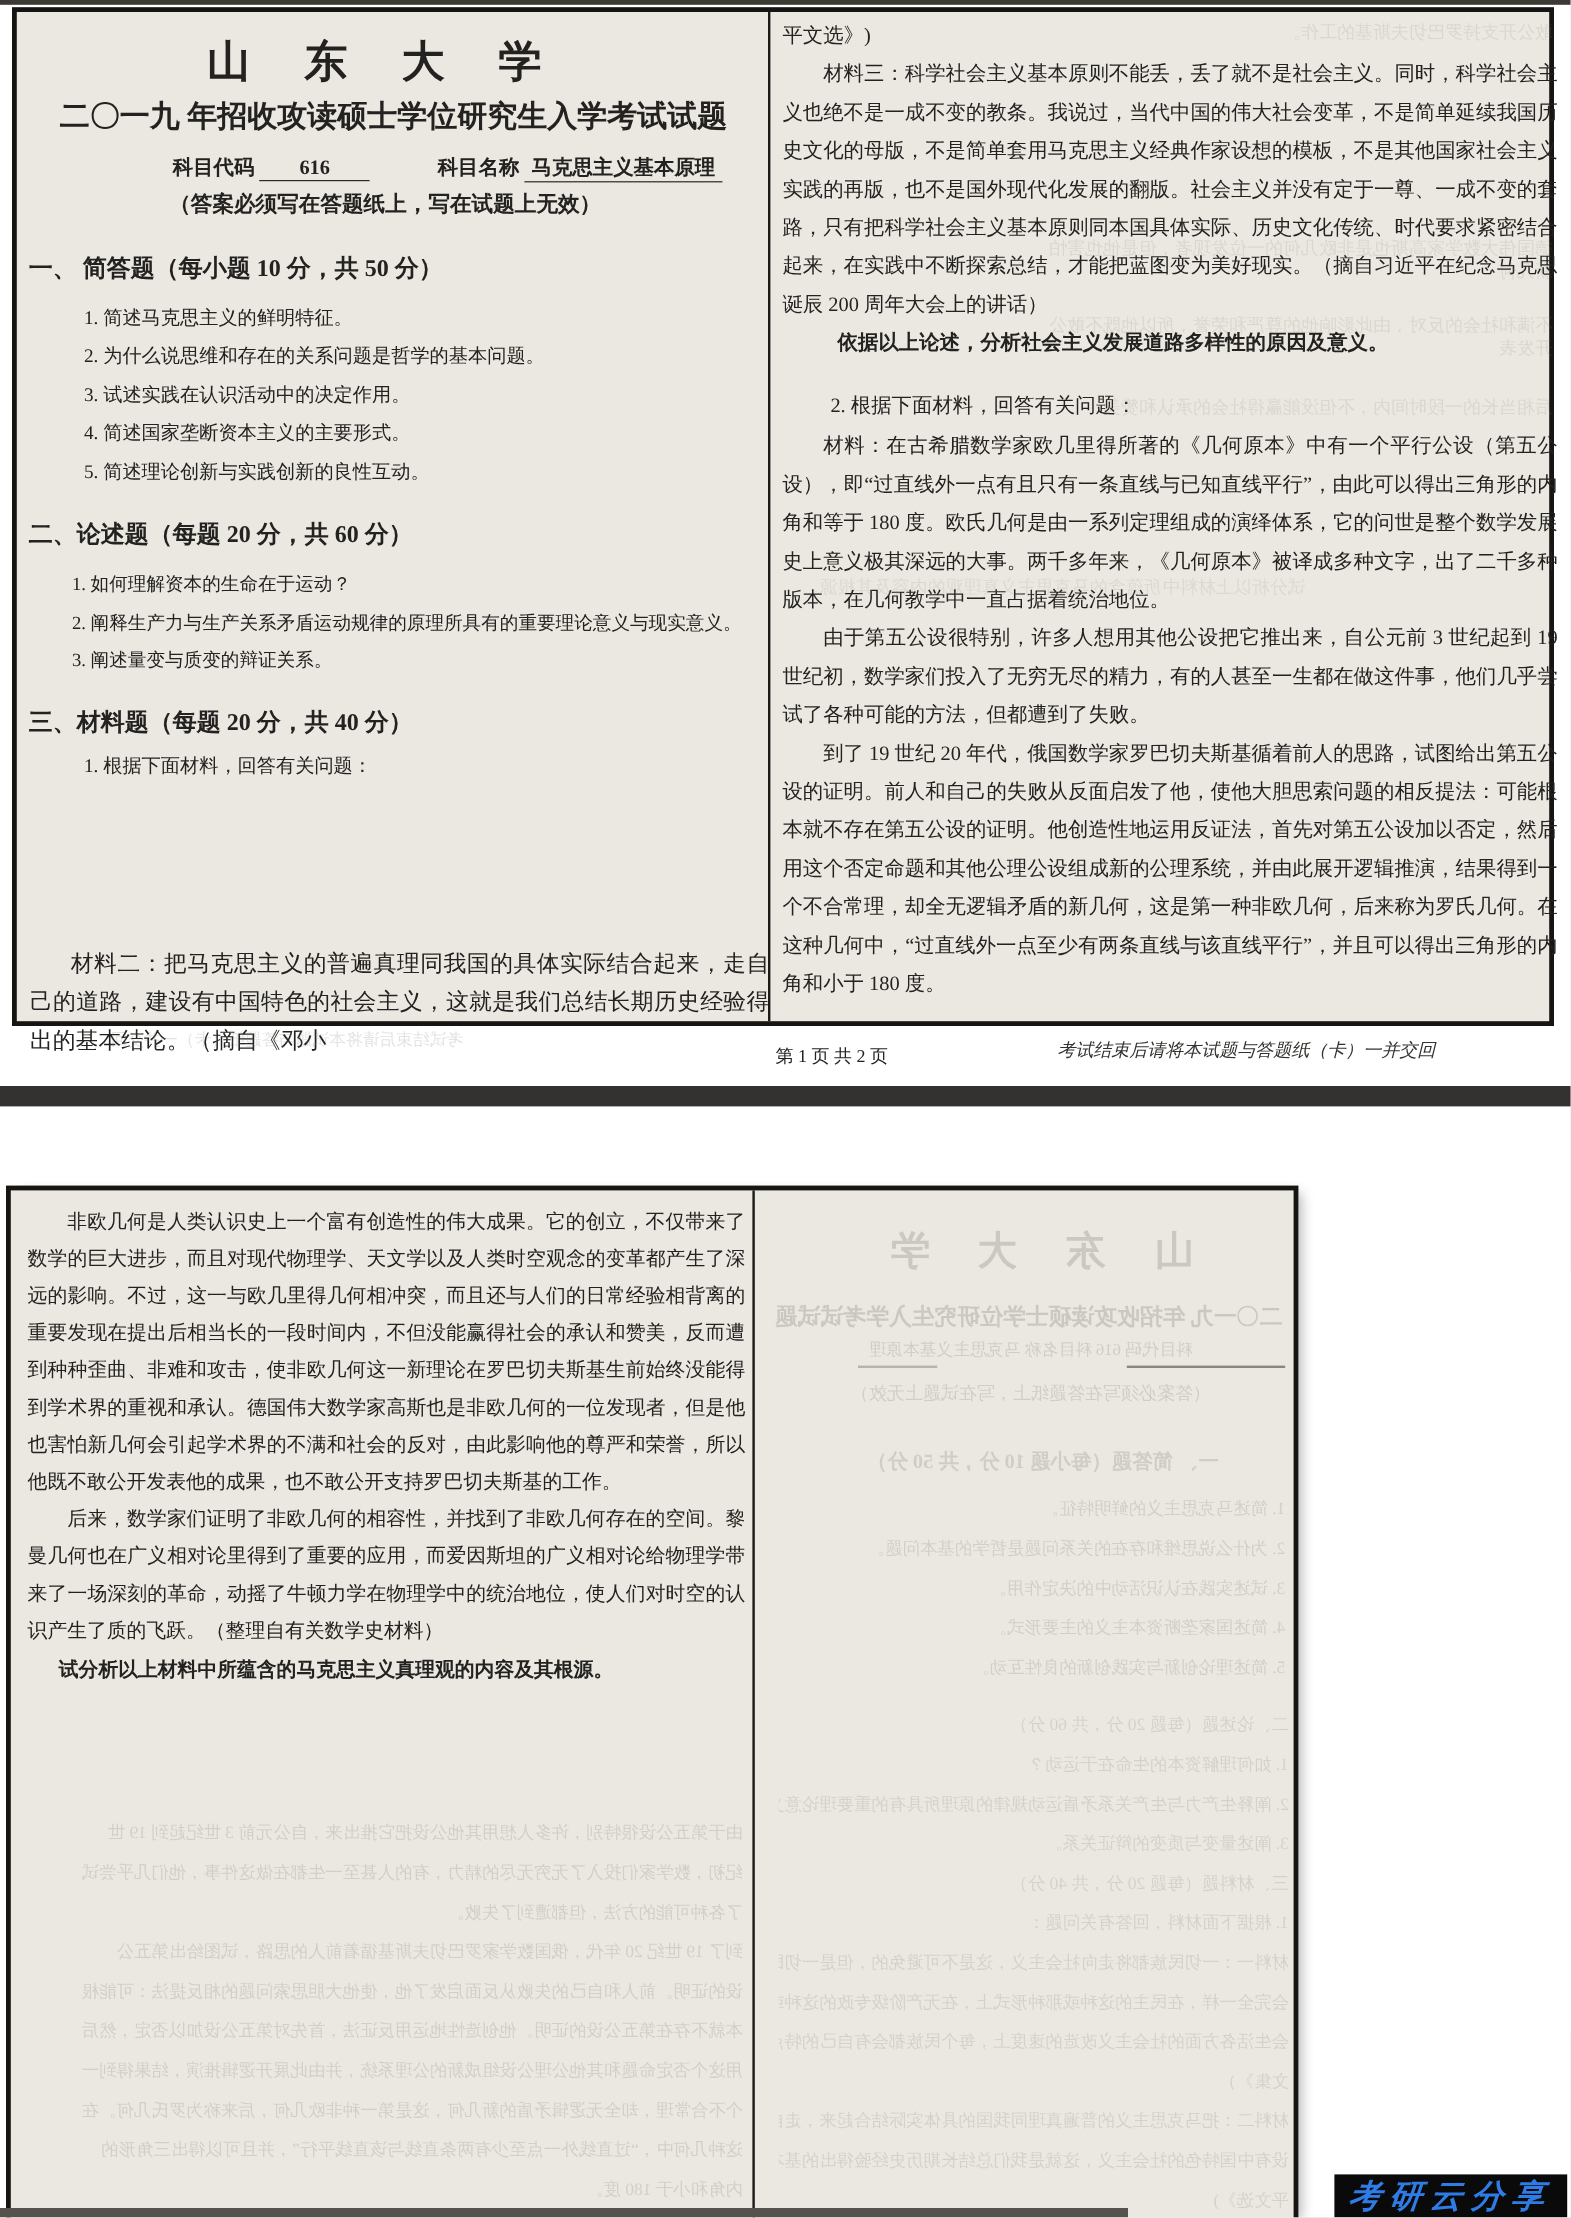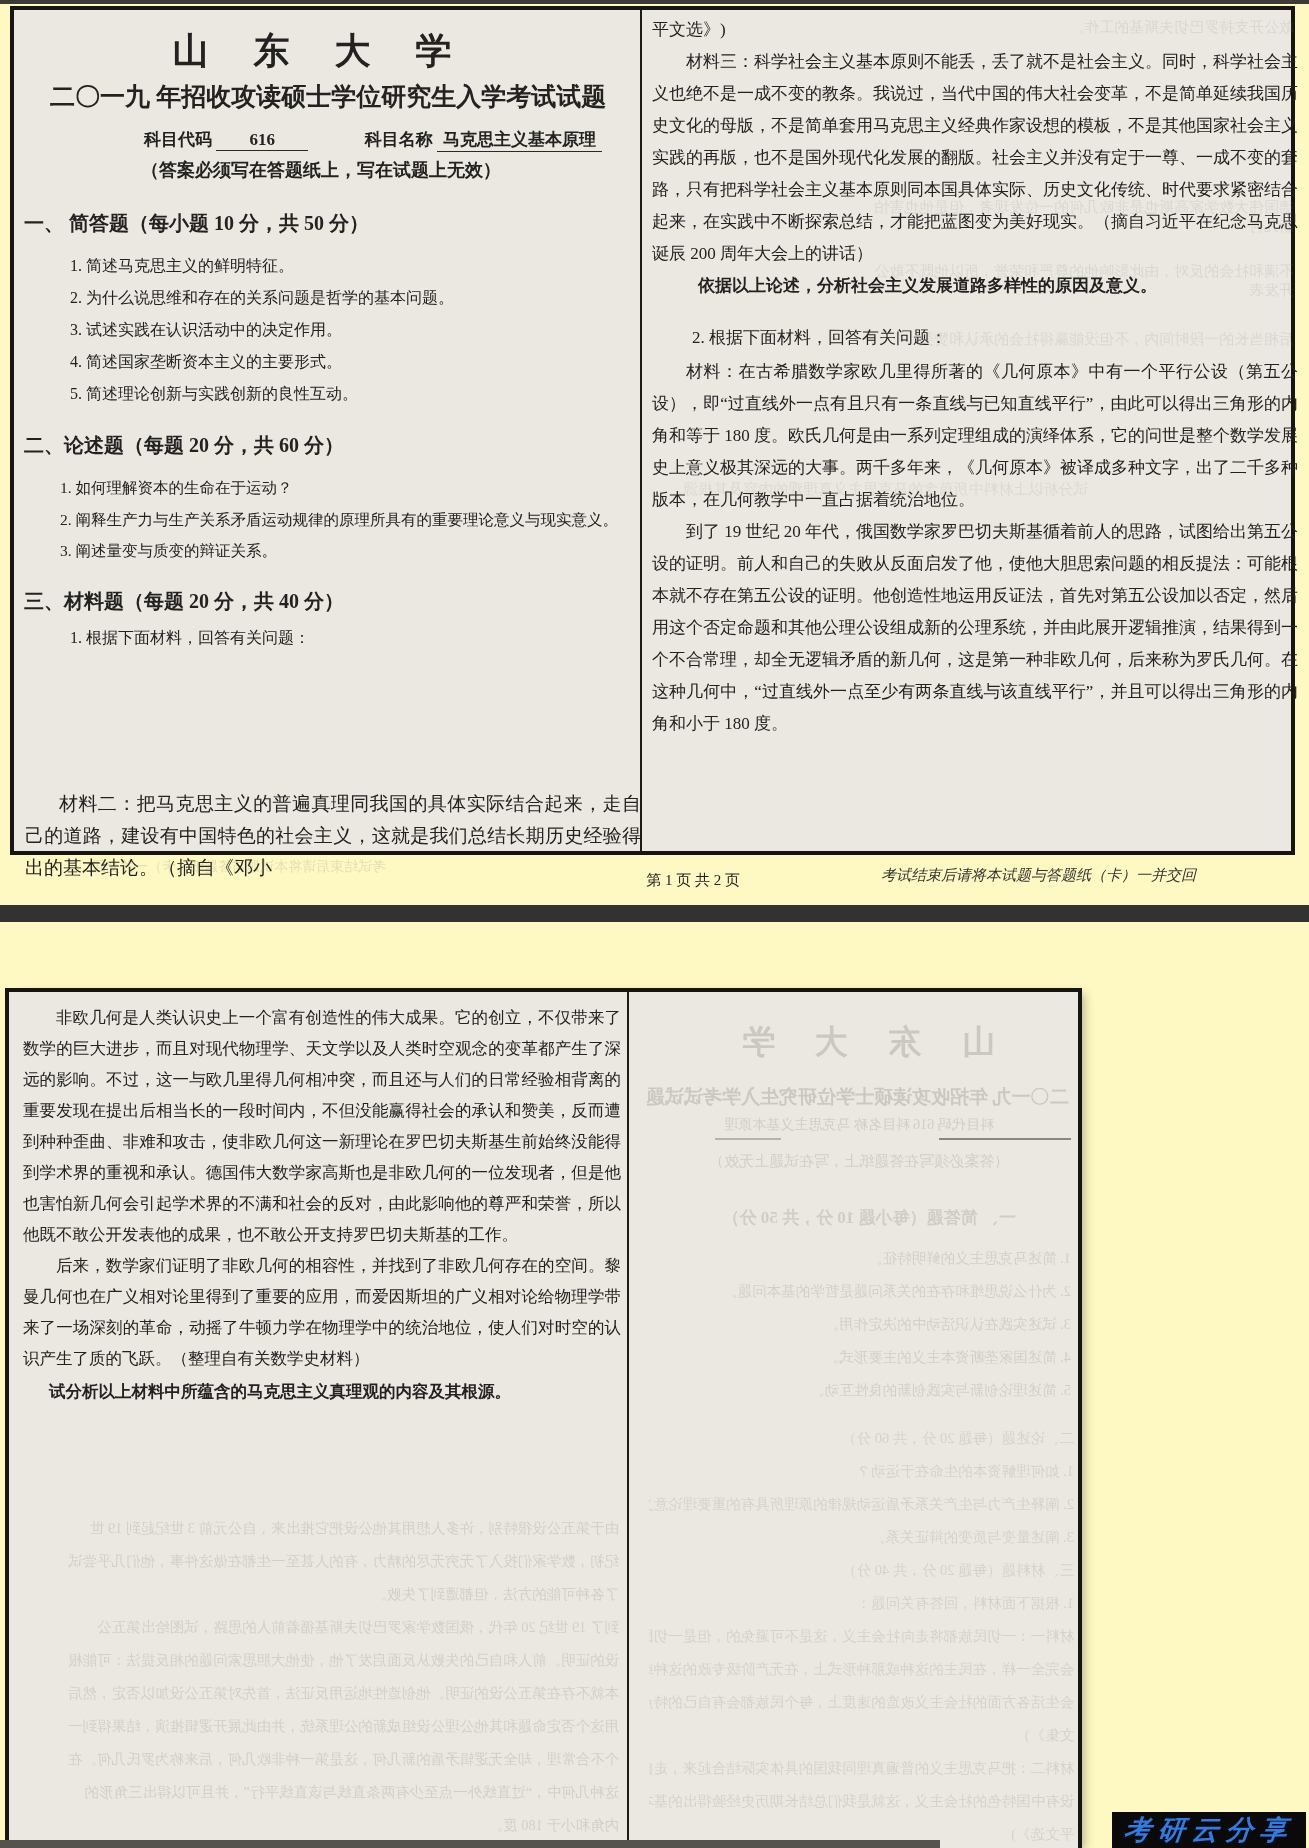--- a/index.html
+++ b/index.html
@@ -1,16 +1,16 @@
 <!DOCTYPE html>
 <html><head>
 <meta charset="utf-8">
 <style>
   html,body{margin:0;padding:0;background:#dcdcda;}
-  .screen{position:relative;width:1309px;height:1848px;background:#fef9c3;overflow:hidden;
+  .screen{position:relative;width:1309px;height:1848px;background:#ffffff;overflow:hidden;
           font-family:"Liberation Serif","DejaVu Serif",serif;color:#232220;}
   .artifact{position:absolute;}
   .topline{left:0;top:0;width:1309px;height:4px;background:#3d3a36;}
   .band{left:0;top:905px;width:1309px;height:17px;background:#343230;}
   .bottomstrip{left:0;top:1840px;width:940px;height:8px;background:#56534e;}
 
   .page{position:absolute;background:#ebe8e2;border:4px solid #171512;box-sizing:border-box;}
   .page1{left:10px;top:6px;width:1285px;height:849px;}
   .page2{left:5px;top:988px;width:1077px;height:868px;box-shadow:8px 0 10px -6px rgba(0,0,0,.3);}
   .divider{position:absolute;top:0;bottom:0;width:2px;background:#1d1b18;}
@@ -113,20 +113,21 @@
     <div class="abs sec-head s3h">三、材料题（每题 20 分，共 40 分）</div>
     <div class="abs q1lead">1. 根据下面材料，回答有关问题：</div>
     <div class="abs para mat2">材料二：把马克思主义的普遍真理同我国的具体实际结合起来，走自己的道路，建设有中国特色的社会主义，这就是我们总结长期历史经验得出的基本结论。（摘自《邓小</div>
 
     <div class="abs rcol">
       <div>平文选》)</div>
       <div class="para">材料三：科学社会主义基本原则不能丢，丢了就不是社会主义。同时，科学社会主义也绝不是一成不变的教条。我说过，当代中国的伟大社会变革，不是简单延续我国历史文化的母版，不是简单套用马克思主义经典作家设想的模板，不是其他国家社会主义实践的再版，也不是国外现代化发展的翻版。社会主义并没有定于一尊、一成不变的套路，只有把科学社会主义基本原则同本国具体实际、历史文化传统、时代要求紧密结合起来，在实践中不断探索总结，才能把蓝图变为美好现实。（摘自习近平在纪念马克思诞辰 200 周年大会上的讲话）</div>
       <div class="ask">依据以上论述，分析社会主义发展道路多样性的原因及意义。</div>
       <div class="q2lead">2. 根据下面材料，回答有关问题：</div>
       <div class="para">材料：在古希腊数学家欧几里得所著的《几何原本》中有一个平行公设（第五公设），即“过直线外一点有且只有一条直线与已知直线平行”，由此可以得出三角形的内角和等于 180 度。欧氏几何是由一系列定理组成的演绎体系，它的问世是整个数学发展史上意义极其深远的大事。两千多年来，《几何原本》被译成多种文字，出了二千多种版本，在几何教学中一直占据着统治地位。</div>
+      <div class="para">由于第五公设很特别，许多人想用其他公设把它推出来，自公元前 3 世纪起到 19 世纪初，数学家们投入了无穷无尽的精力，有的人甚至一生都在做这件事，他们几乎尝试了各种可能的方法，但都遭到了失败。</div>
       <div class="para">到了 19 世纪 20 年代，俄国数学家罗巴切夫斯基循着前人的思路，试图给出第五公设的证明。前人和自己的失败从反面启发了他，使他大胆思索问题的相反提法：可能根本就不存在第五公设的证明。他创造性地运用反证法，首先对第五公设加以否定，然后用这个否定命题和其他公理公设组成新的公理系统，并由此展开逻辑推演，结果得到一个不合常理，却全无逻辑矛盾的新几何，这是第一种非欧几何，后来称为罗氏几何。在这种几何中，“过直线外一点至少有两条直线与该直线平行”，并且可以得出三角形的内角和小于 180 度。</div>
     </div>
 
     <div class="abs bleed flip p1f f0">敢公开支持罗巴切夫斯基的工作。</div>
     <div class="abs bleed flip p1f f1">德国伟大数学家高斯也是非欧几何的一位发现者，但是他也害怕新几何</div>
     <div class="abs bleed flip p1f f2">不满和社会的反对，由此影响他的尊严和荣誉，所以他既不敢公开发表</div>
     <div class="abs bleed flip p1f f3">后相当长的一段时间内，不但没能赢得社会的承认和赞美</div>
     <div class="abs bleed flip p1f f4">试分析以上材料中所蕴含的马克思主义真理观的内容及其根源。</div>
   </div>
 

